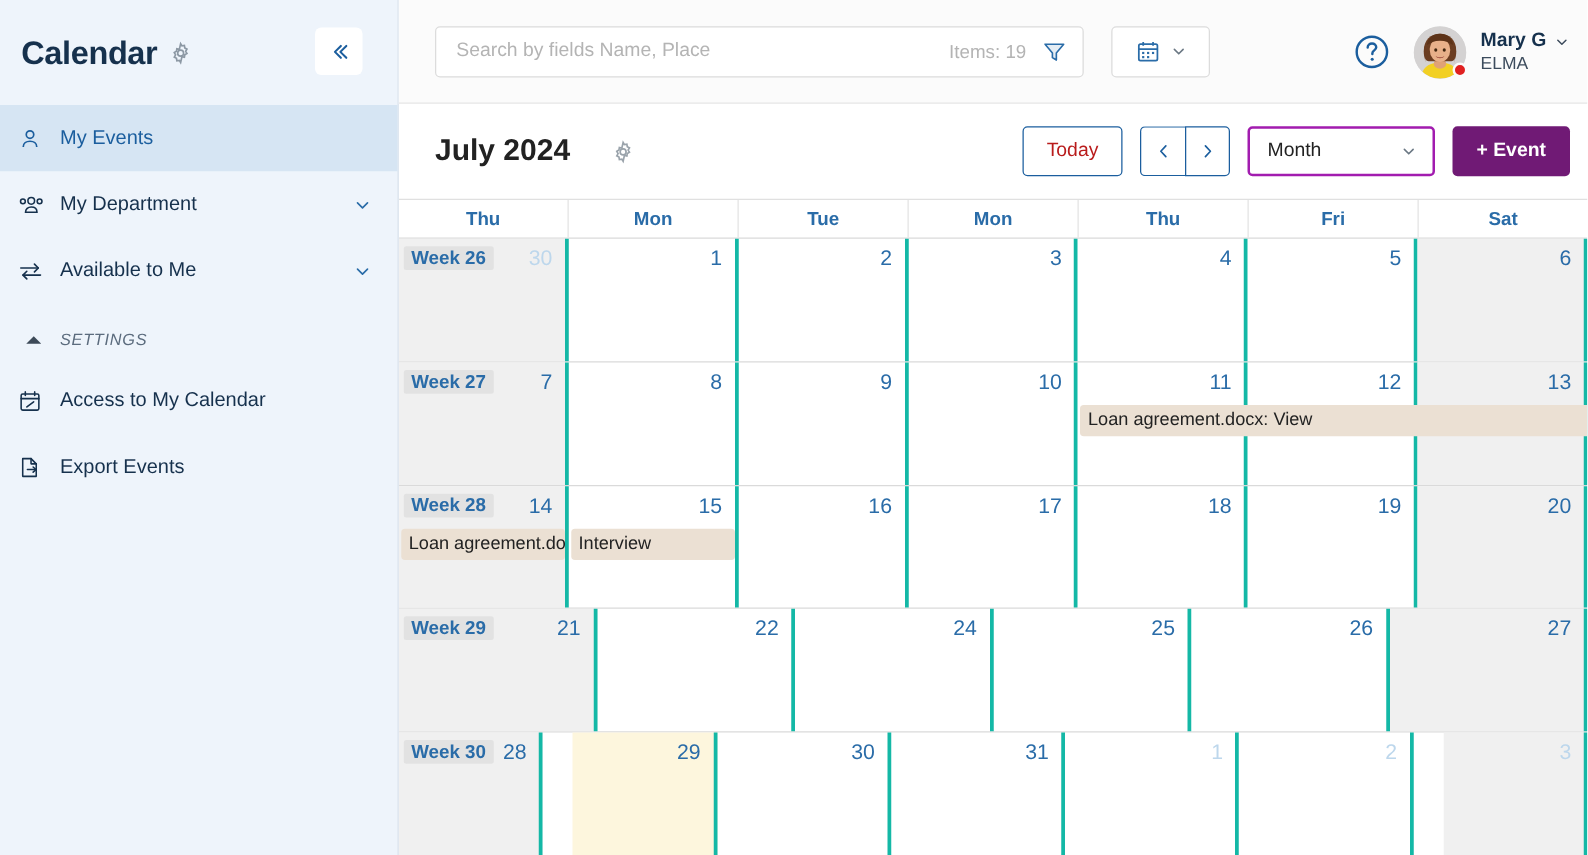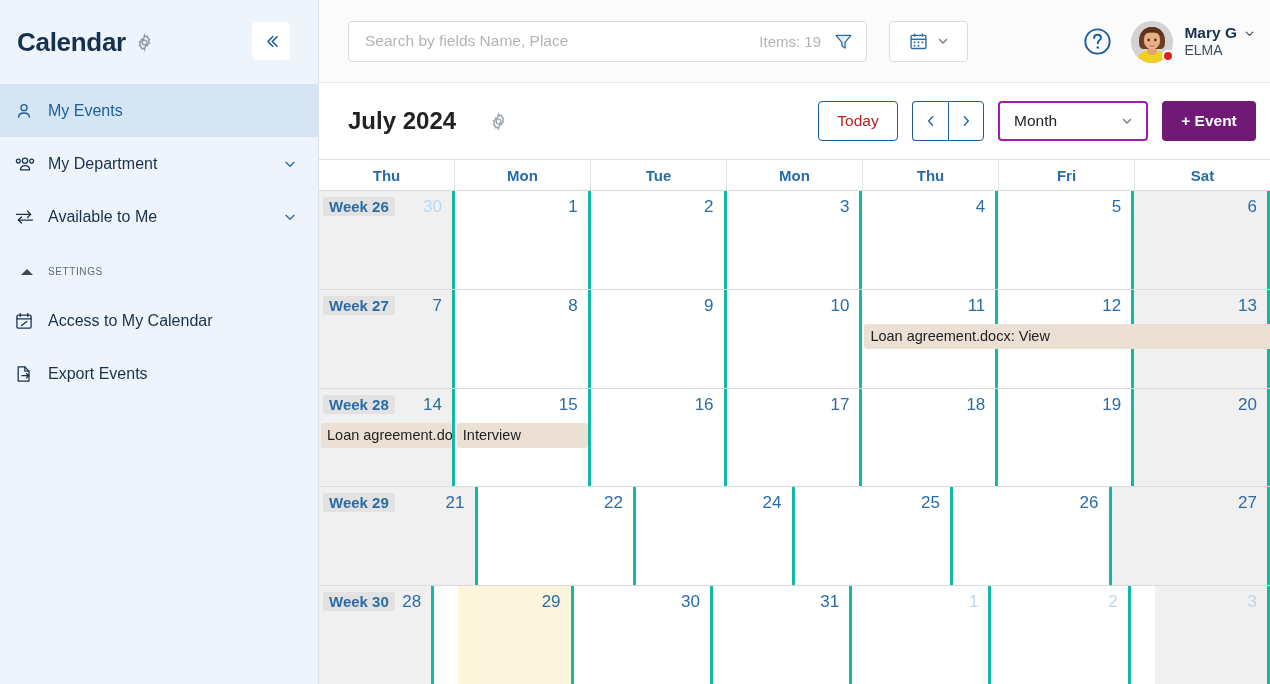--- a/index.html
+++ b/index.html
@@ -49,21 +49,21 @@
   .nav-item .lbl { margin-left: 8px; flex: 1; white-space: nowrap; }
   .nav-item.active { background: #d6e5f3; color: #1b5e9e; }
   .nav-item.active .lbl { color: #1b5e9e; }
   .chev { margin-left: auto; }
   .settings-row {
     height: 45px; display: flex; align-items: center;
     padding-left: 14px; margin-top: 6px; cursor: pointer;
   }
   .settings-row .caret { width: 26px; display: flex; justify-content: center; }
   .settings-label {
-    font-size: 10px; letter-spacing: 0.6px; color: #5b6b7d; margin-left: 8px;
+    font-size: 13px; letter-spacing: 0.6px; color: #5b6b7d; margin-left: 8px; font-style: italic;
   }
 
   
   #main { flex: 1; height: 684px; display: flex; flex-direction: column; background:#fff; }
 
   .topbar {
     height: 83px; flex: 0 0 83px;
     background: #fbfbfb;
     border-bottom: 1px solid #e6e6e6;
     display: flex; align-items: center;

